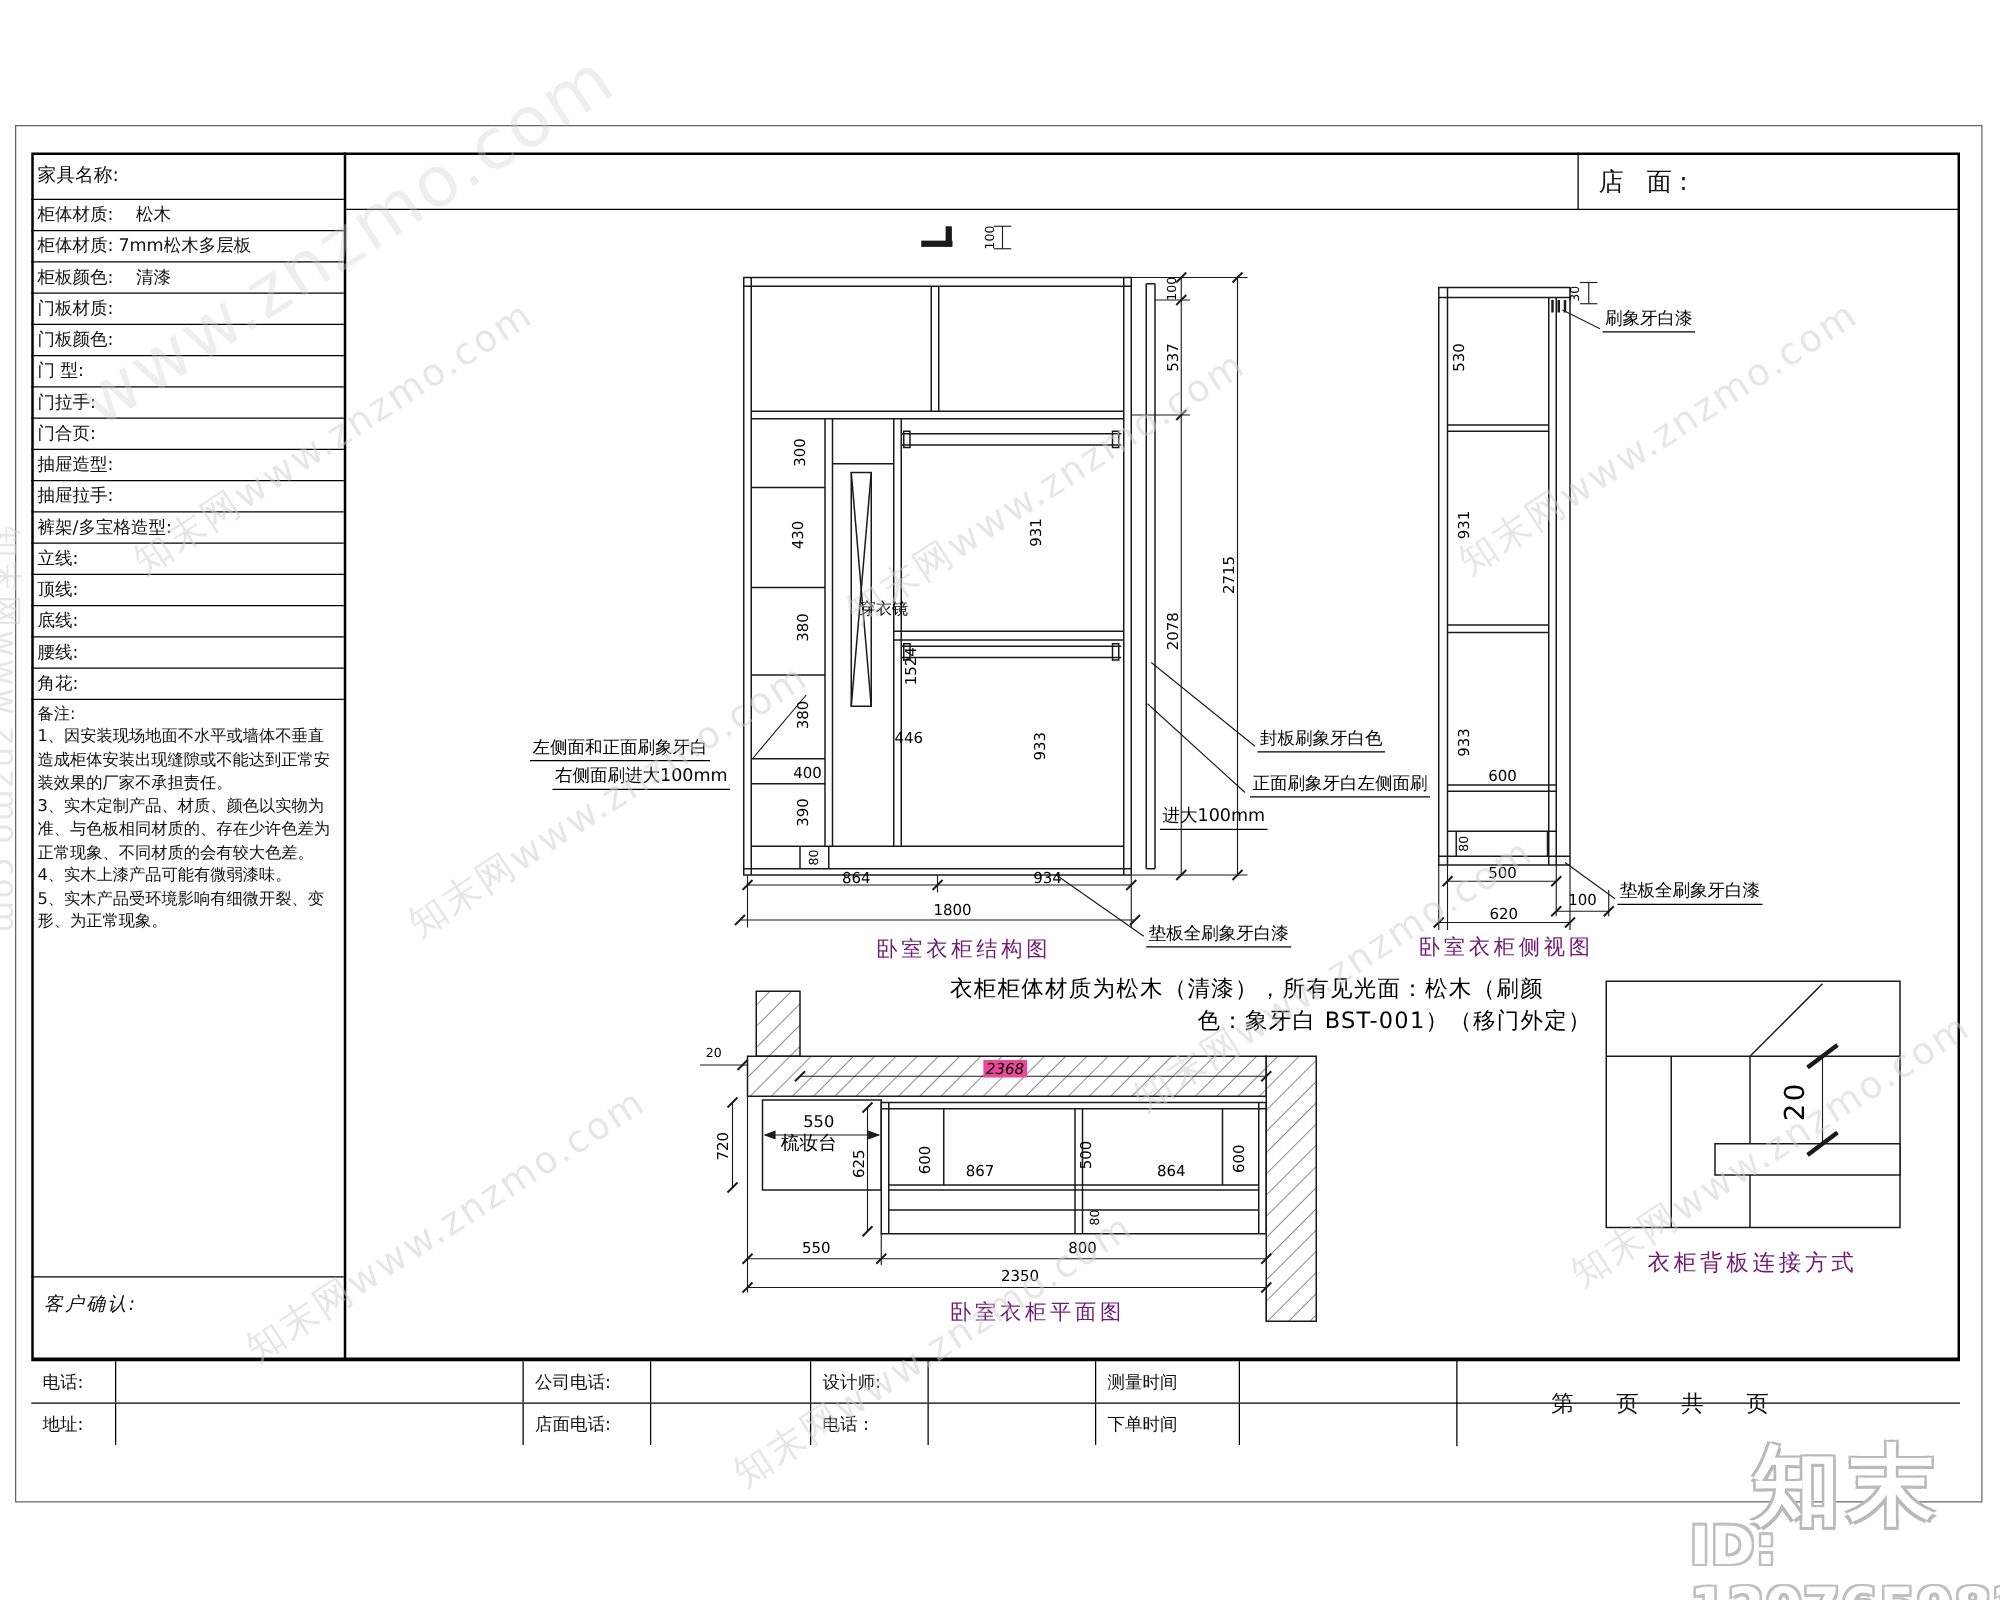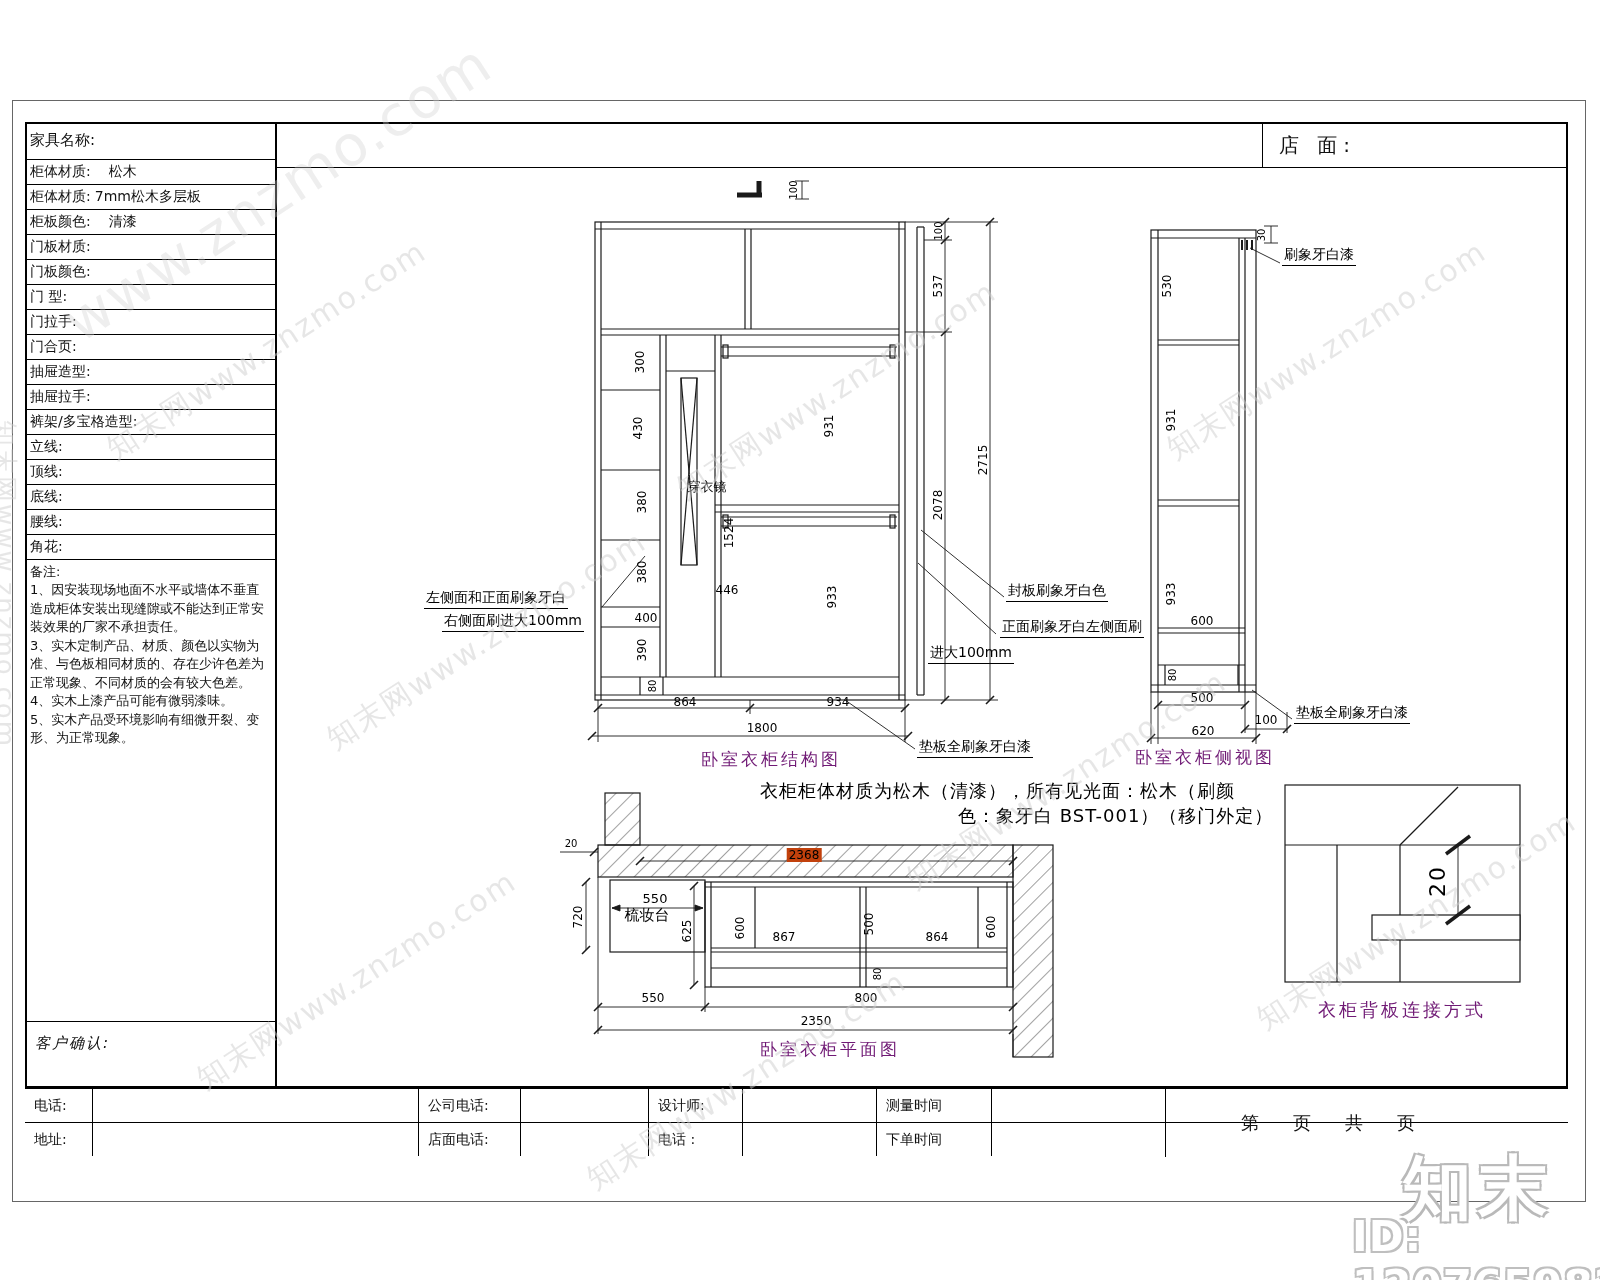--- a/index.html
+++ b/index.html
@@ -30,21 +30,21 @@
   #page-cell{left:1165px;top:1088px;width:403px;height:69px;border-left:1px solid #000;box-sizing:border-box;
              display:flex;align-items:center;justify-content:center;font-size:18px;letter-spacing:8px;padding-right:70px;}
   
   .dim{position:absolute;font-size:12px;white-space:nowrap;transform:translate(-50%,-50%);color:#000;}
   .dimv{position:absolute;font-size:12px;white-space:nowrap;transform:translate(-50%,-50%) rotate(-90deg);color:#000;}
   .small{font-size:10px;}
   .big20{font-size:22px;letter-spacing:2px;}
   .lead{position:absolute;font-size:14px;white-space:nowrap;border-bottom:1px solid #000;padding:0 2px 1px 2px;color:#000;}
   .vtitle{position:absolute;font-size:17px;letter-spacing:3px;white-space:nowrap;transform:translate(-50%,0);color:#701a75;}
   .plan-note{position:absolute;font-size:18px;letter-spacing:1px;white-space:nowrap;color:#000;margin-left:20px;}
-  .mask{background:#c2410c;padding:0 2px;}
+  .mask{background:#ec4899;padding:0 2px;font-style:italic;}
   
   .wm{position:absolute;color:#cfcfcf;opacity:.5;font-size:30px;letter-spacing:2px;white-space:nowrap;
       transform:rotate(-33deg);pointer-events:none;z-index:6;}
   .wm.big{font-size:56px;opacity:.35;}
   .wm.vert{transform:rotate(90deg);transform-origin:left top;}
   
   #brand-logo{position:absolute;left:1402px;top:1142px;font-size:70px;font-weight:bold;color:#fff;z-index:8;
       text-shadow:-2px -2px 0 #b9b9b9,2px -2px 0 #b9b9b9,-2px 2px 0 #b9b9b9,2px 2px 0 #b9b9b9;letter-spacing:6px;}
   #brand-id{position:absolute;left:1352px;top:1212px;font-size:42px;font-weight:bold;color:#fff;z-index:8;
       text-shadow:-2px -2px 0 #bfbfbf,2px -2px 0 #bfbfbf,-2px 2px 0 #bfbfbf,2px 2px 0 #bfbfbf;letter-spacing:1px;}

